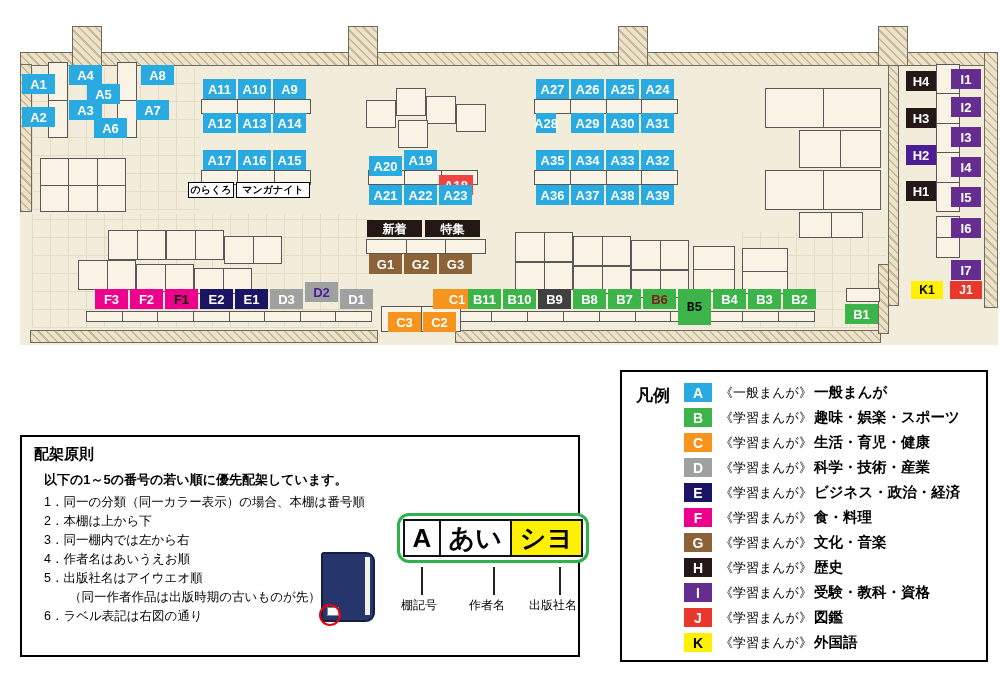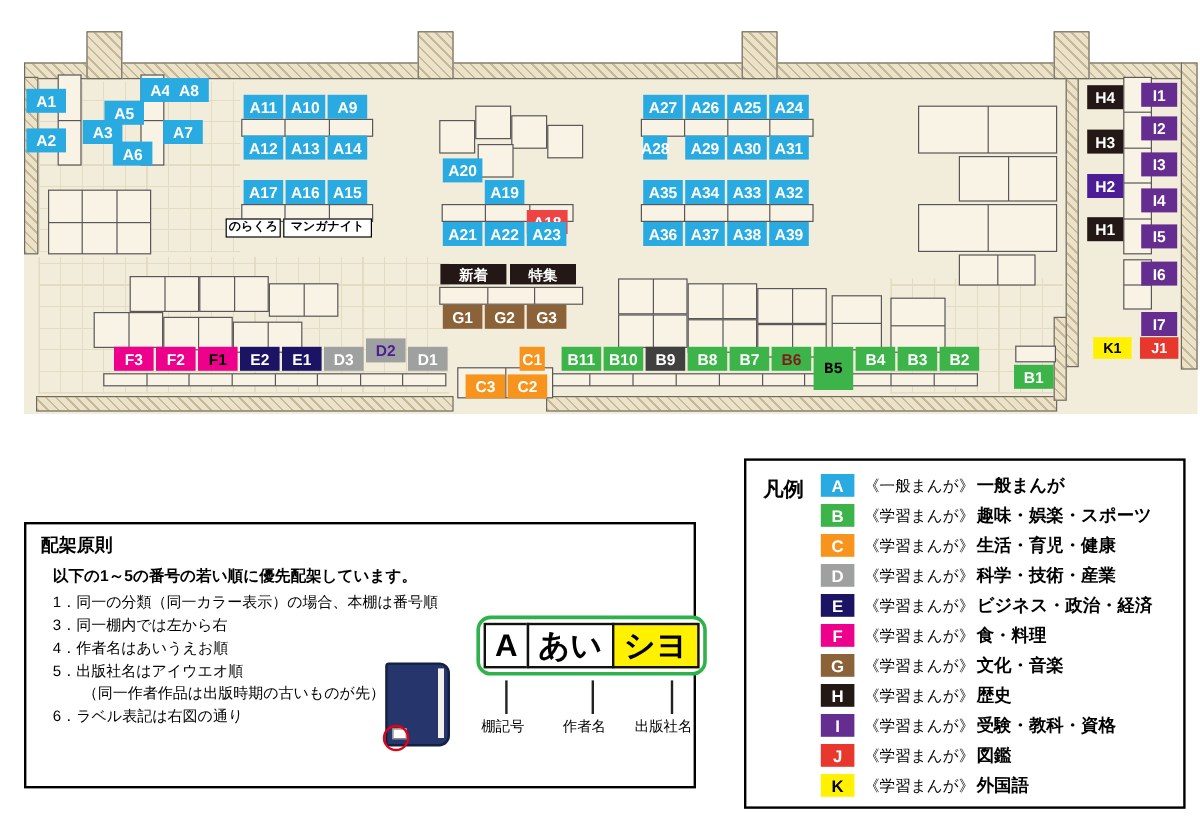--- a/index.html
+++ b/index.html
@@ -30,21 +30,21 @@
   .shelf i{background:#f8f3e5;display:block;}
   .chip{
     position:absolute;box-sizing:border-box;
     display:flex;align-items:center;justify-content:center;
     font-weight:bold;font-size:13px;color:#fff;line-height:1;
   }
   .tchip-black{background:#231815;color:#fff;font-size:12px;}
   .tchip-white{background:#ffffff;color:#000;border:1px solid #000;font-size:10px;}
   .panel{position:absolute;background:#fff;border:2px solid #000;box-sizing:border-box;}
   #principles-panel{left:20px;top:435px;width:560px;height:222px;}
-  #legend-panel{left:620px;top:370px;width:368px;height:292px;margin-top:12px;}
+  #legend-panel{left:620px;top:370px;width:368px;height:292px;}
   .p-title{position:absolute;left:12px;top:8px;font-size:15px;font-weight:bold;}
   .p-intro{position:absolute;left:22px;top:34px;font-size:13px;font-weight:bold;}
   .p-list{position:absolute;left:22px;top:56px;font-size:12.5px;line-height:19px;white-space:pre-wrap;}
   .pitem{white-space:pre-wrap;}
   .book{position:absolute;left:295px;top:115px;width:62px;height:76px;}
   .book-cover{position:absolute;left:4px;top:0;width:50px;height:66px;background:#26356b;
     border:2px solid #14203f;border-radius:3px 9px 9px 3px;}
   .book-page{position:absolute;right:3px;top:3px;width:5px;height:58px;background:#f4f1e8;}
   .book-label{position:absolute;left:10px;top:55px;width:10px;height:7px;background:#fff;border:1px solid #888;}
   .book-circle{position:absolute;left:2px;top:52px;width:18px;height:18px;border:2px solid #e60012;border-radius:50%;}
@@ -263,36 +263,36 @@
       </div>
       <div class="shelf" style="left: 381px; top: 306px; width: 80px; height: 26px; grid-template-columns: repeat(2, 1fr); grid-template-rows: repeat(1, 1fr);">
         <i></i>
         <i></i>
       </div>
       <div class="shelf" style="left: 846px; top: 288px; width: 34px; height: 14px; grid-template-columns: repeat(1, 1fr); grid-template-rows: repeat(1, 1fr);">
         <i></i>
       </div>
       <div class="chip" style="left: 22px; top: 74px; width: 33px; height: 20px; background: rgb(41, 171, 226); color: rgb(255, 255, 255);">A1</div>
       <div class="chip" style="left: 22px; top: 107px; width: 33px; height: 20px; background: rgb(41, 171, 226); color: rgb(255, 255, 255);">A2</div>
-      <div class="chip" style="left: 69px; top: 65px; width: 33px; height: 20px; background: rgb(41, 171, 226); color: rgb(255, 255, 255); margin-left: 48px;">A4</div>
+      <div class="chip" style="left: 69px; top: 65px; width: 33px; height: 20px; background: rgb(41, 171, 226); color: rgb(255, 255, 255);">A4</div>
       <div class="chip" style="left: 87px; top: 84px; width: 33px; height: 20px; background: rgb(41, 171, 226); color: rgb(255, 255, 255);">A5</div>
       <div class="chip" style="left: 69px; top: 100px; width: 33px; height: 20px; background: rgb(41, 171, 226); color: rgb(255, 255, 255);">A3</div>
       <div class="chip" style="left: 94px; top: 118px; width: 33px; height: 20px; background: rgb(41, 171, 226); color: rgb(255, 255, 255);">A6</div>
       <div class="chip" style="left: 141px; top: 65px; width: 33px; height: 20px; background: rgb(41, 171, 226); color: rgb(255, 255, 255);">A8</div>
       <div class="chip" style="left: 136px; top: 100px; width: 33px; height: 20px; background: rgb(41, 171, 226); color: rgb(255, 255, 255);">A7</div>
       <div class="chip" style="left: 203px; top: 79px; width: 33px; height: 20px; background: rgb(41, 171, 226); color: rgb(255, 255, 255);">A11</div>
       <div class="chip" style="left: 238px; top: 79px; width: 33px; height: 20px; background: rgb(41, 171, 226); color: rgb(255, 255, 255);">A10</div>
       <div class="chip" style="left: 273px; top: 79px; width: 33px; height: 20px; background: rgb(41, 171, 226); color: rgb(255, 255, 255);">A9</div>
       <div class="chip" style="left: 203px; top: 113px; width: 33px; height: 20px; background: rgb(41, 171, 226); color: rgb(255, 255, 255);">A12</div>
       <div class="chip" style="left: 238px; top: 113px; width: 33px; height: 20px; background: rgb(41, 171, 226); color: rgb(255, 255, 255);">A13</div>
       <div class="chip" style="left: 273px; top: 113px; width: 33px; height: 20px; background: rgb(41, 171, 226); color: rgb(255, 255, 255);">A14</div>
       <div class="chip" style="left: 203px; top: 150px; width: 33px; height: 20px; background: rgb(41, 171, 226); color: rgb(255, 255, 255);">A17</div>
       <div class="chip" style="left: 238px; top: 150px; width: 33px; height: 20px; background: rgb(41, 171, 226); color: rgb(255, 255, 255);">A16</div>
       <div class="chip" style="left: 273px; top: 150px; width: 33px; height: 20px; background: rgb(41, 171, 226); color: rgb(255, 255, 255);">A15</div>
-      <div class="chip" style="left: 369px; top: 132px; width: 33px; height: 20px; background: rgb(41, 171, 226); color: rgb(255, 255, 255);">A20</div>
+      <div class="chip" style="left: 369px; top: 156px; width: 33px; height: 20px; background: rgb(41, 171, 226); color: rgb(255, 255, 255);">A20</div>
       <div class="chip" style="left: 404px; top: 150px; width: 33px; height: 20px; background: rgb(41, 171, 226); color: rgb(255, 255, 255);">A19</div>
       <div class="chip" style="left: 439px; top: 150px; width: 34px; height: 20px; background: #ef4444; color: rgb(255, 255, 255); margin-top: 25px;">A18</div>
       <div class="chip" style="left: 369px; top: 185px; width: 33px; height: 20px; background: rgb(41, 171, 226); color: rgb(255, 255, 255);">A21</div>
       <div class="chip" style="left: 404px; top: 185px; width: 33px; height: 20px; background: rgb(41, 171, 226); color: rgb(255, 255, 255);">A22</div>
       <div class="chip" style="left: 439px; top: 185px; width: 33px; height: 20px; background: rgb(41, 171, 226); color: rgb(255, 255, 255);">A23</div>
       <div class="chip" style="left: 536px; top: 79px; width: 33px; height: 20px; background: rgb(41, 171, 226); color: rgb(255, 255, 255);">A27</div>
       <div class="chip" style="left: 571px; top: 79px; width: 33px; height: 20px; background: rgb(41, 171, 226); color: rgb(255, 255, 255);">A26</div>
       <div class="chip" style="left: 606px; top: 79px; width: 33px; height: 20px; background: rgb(41, 171, 226); color: rgb(255, 255, 255);">A25</div>
       <div class="chip" style="left: 641px; top: 79px; width: 33px; height: 20px; background: rgb(41, 171, 226); color: rgb(255, 255, 255);">A24</div>
       <div class="chip" style="left: 536px; top: 113px; width: 20px; height: 20px; background: rgb(41, 171, 226); color: rgb(255, 255, 255);">A28</div>
@@ -311,21 +311,21 @@
       <div class="chip" style="left: 404px; top: 254px; width: 33px; height: 20px; background: rgb(140, 98, 57); color: rgb(255, 255, 255);">G2</div>
       <div class="chip" style="left: 439px; top: 254px; width: 33px; height: 20px; background: rgb(140, 98, 57); color: rgb(255, 255, 255);">G3</div>
       <div class="chip" style="left: 95px; top: 289px; width: 33px; height: 20px; background: rgb(236, 0, 140); color: rgb(255, 255, 255);">F3</div>
       <div class="chip" style="left: 130px; top: 289px; width: 33px; height: 20px; background: rgb(236, 0, 140); color: rgb(255, 255, 255);">F2</div>
       <div class="chip" style="left: 165px; top: 289px; width: 33px; height: 20px; background: rgb(236, 0, 140); color: #000000;">F1</div>
       <div class="chip" style="left: 200px; top: 289px; width: 33px; height: 20px; background: rgb(27, 20, 100); color: rgb(255, 255, 255);">E2</div>
       <div class="chip" style="left: 235px; top: 289px; width: 33px; height: 20px; background: rgb(27, 20, 100); color: rgb(255, 255, 255);">E1</div>
       <div class="chip" style="left: 270px; top: 289px; width: 33px; height: 20px; background: rgb(159, 160, 160); color: rgb(255, 255, 255);">D3</div>
       <div class="chip" style="left: 305px; top: 282px; width: 33px; height: 20px; background: rgb(159, 160, 160); color: #4c1d95;">D2</div>
       <div class="chip" style="left: 340px; top: 289px; width: 33px; height: 20px; background: rgb(159, 160, 160); color: rgb(255, 255, 255);">D1</div>
-      <div class="chip" style="left: 433px; top: 289px; width: 21px; height: 20px; background: rgb(247, 148, 30); color: rgb(255, 255, 255);">C1</div>
+      <div class="chip" style="left: 433px; top: 289px; width: 48px; height: 20px; background: rgb(247, 148, 30); color: rgb(255, 255, 255);">C1</div>
       <div class="chip" style="left: 468px; top: 289px; width: 33px; height: 20px; background: rgb(60, 180, 74); color: rgb(255, 255, 255);">B11</div>
       <div class="chip" style="left: 503px; top: 289px; width: 33px; height: 20px; background: rgb(60, 180, 74); color: rgb(255, 255, 255);">B10</div>
       <div class="chip" style="left: 538px; top: 289px; width: 33px; height: 20px; background: #404040; color: rgb(255, 255, 255);">B9</div>
       <div class="chip" style="left: 573px; top: 289px; width: 33px; height: 20px; background: rgb(60, 180, 74); color: rgb(255, 255, 255);">B8</div>
       <div class="chip" style="left: 608px; top: 289px; width: 33px; height: 20px; background: rgb(60, 180, 74); color: rgb(255, 255, 255);">B7</div>
       <div class="chip" style="left: 643px; top: 289px; width: 33px; height: 20px; background: rgb(60, 180, 74); color: #7f1d1d;">B6</div>
       <div class="chip" style="left: 678px; top: 289px; width: 33px; height: 36px; background: rgb(60, 180, 74); color: #000000; font-family: Liberation Mono, monospace;">B5</div>
       <div class="chip" style="left: 713px; top: 289px; width: 33px; height: 20px; background: rgb(60, 180, 74); color: rgb(255, 255, 255);">B4</div>
       <div class="chip" style="left: 748px; top: 289px; width: 33px; height: 20px; background: rgb(60, 180, 74); color: rgb(255, 255, 255);">B3</div>
       <div class="chip" style="left: 783px; top: 289px; width: 33px; height: 20px; background: rgb(60, 180, 74); color: rgb(255, 255, 255);">B2</div>
@@ -347,21 +347,21 @@
       <div class="chip" style="left: 950px; top: 281px; width: 32px; height: 18px; background: rgb(232, 56, 45); color: rgb(255, 255, 255); font-size: 12px;">J1</div>
       <div class="chip tchip-black" style="left: 367px; top: 220px; width: 55px; height: 17px;">新着</div>
       <div class="chip tchip-black" style="left: 425px; top: 220px; width: 55px; height: 17px;">特集</div>
       <div class="chip tchip-white" style="left: 188px; top: 182px; width: 46px; height: 16px;">のらくろ</div>
       <div class="chip tchip-white" style="left: 236px; top: 182px; width: 74px; height: 16px;">マンガナイト</div>
     </div>
 
   <div class="panel" id="principles-panel">
     <div class="p-title">配架原則</div>
     <div class="p-intro">以下の1～5の番号の若い順に優先配架しています。</div>
-    <div class="p-list"><div class="pitem">1．同一の分類（同一カラー表示）の場合、本棚は番号順</div><div class="pitem">3．同一棚内では左から右</div><div class="pitem">4．作者名はあいうえお順</div><div class="pitem">5．出版社名はアイウエオ順</div><div class="pitem">　　（同一作者作品は出版時期の古いものが先）</div><div class="pitem">6．ラベル表記は右図の通り</div></div>
+    <div class="p-list"><div class="pitem">1．同一の分類（同一カラー表示）の場合、本棚は番号順</div><div class="pitem">2．本棚は上から下</div><div class="pitem">3．同一棚内では左から右</div><div class="pitem">4．作者名はあいうえお順</div><div class="pitem">5．出版社名はアイウエオ順</div><div class="pitem">　　（同一作者作品は出版時期の古いものが先）</div><div class="pitem">6．ラベル表記は右図の通り</div></div>
 
     <div class="book">
       <div class="book-cover">
         <div class="book-page"></div>
       </div>
       <div class="book-label"></div>
       <div class="book-circle"></div>
     </div>
 
     <div class="label-box">

